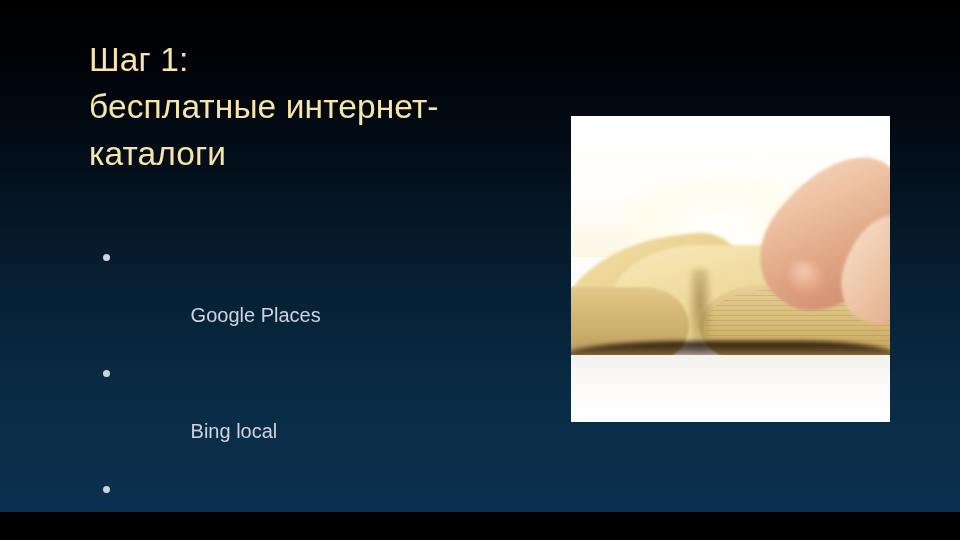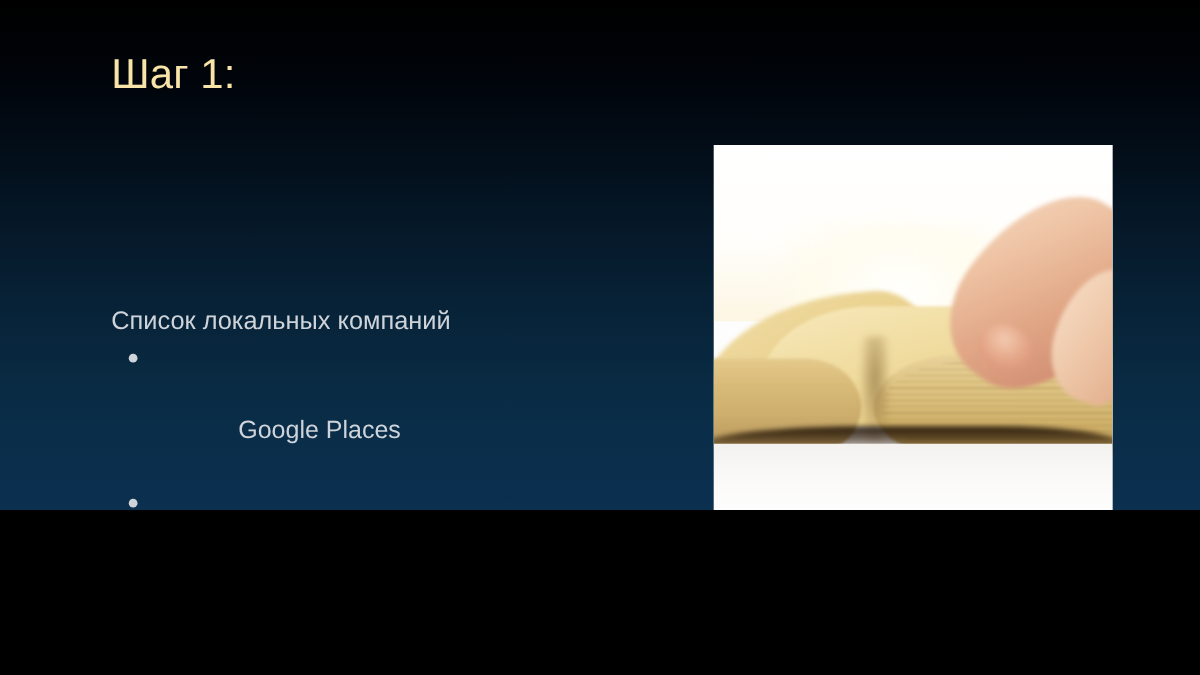--- a/index.html
+++ b/index.html
@@ -9,21 +9,21 @@
   body {
     width: 960px;
     height: 540px;
     overflow: hidden;
     font-family: "Liberation Sans", sans-serif;
     background: #000000;
   }
   #slide {
     position: relative;
     width: 960px;
-    height: 408px;
+    height: 512px;
     background: linear-gradient(to bottom,
         #000000 0%,
         #000205 9%,
         #01060d 18%,
         #03101c 33%,
         #061a2b 47%,
         #072237 60%,
         #092a42 74%,
         #0a2e4a 87%,
         #0b3050 100%);
@@ -265,30 +265,35 @@
     pointer-events: none;
   }
 </style>
 </head>
 <body>
 
 <div id="slide">
 
   <div id="title-block">
     <div class="title-line">Шаг 1:</div>
+    <div class="title-line">бесплатные интернет-</div>
+    <div class="title-line">каталоги</div>
   </div>
 
   <div id="body-block">
 
     <div class="section">
-      <div class="section-head">Список локальных компаний</div>
       <ul class="bullet-list">
         <li class="bullet-item">
           <span class="bullet-dot"></span>
           <span>Google Places</span>
+        </li>
+        <li class="bullet-item">
+          <span class="bullet-dot"></span>
+          <span>Bing local</span>
         </li>
         <li class="bullet-item">
           <span class="bullet-dot"></span>
           
         </li>
       </ul>
     </div>
 
   </div>
 

